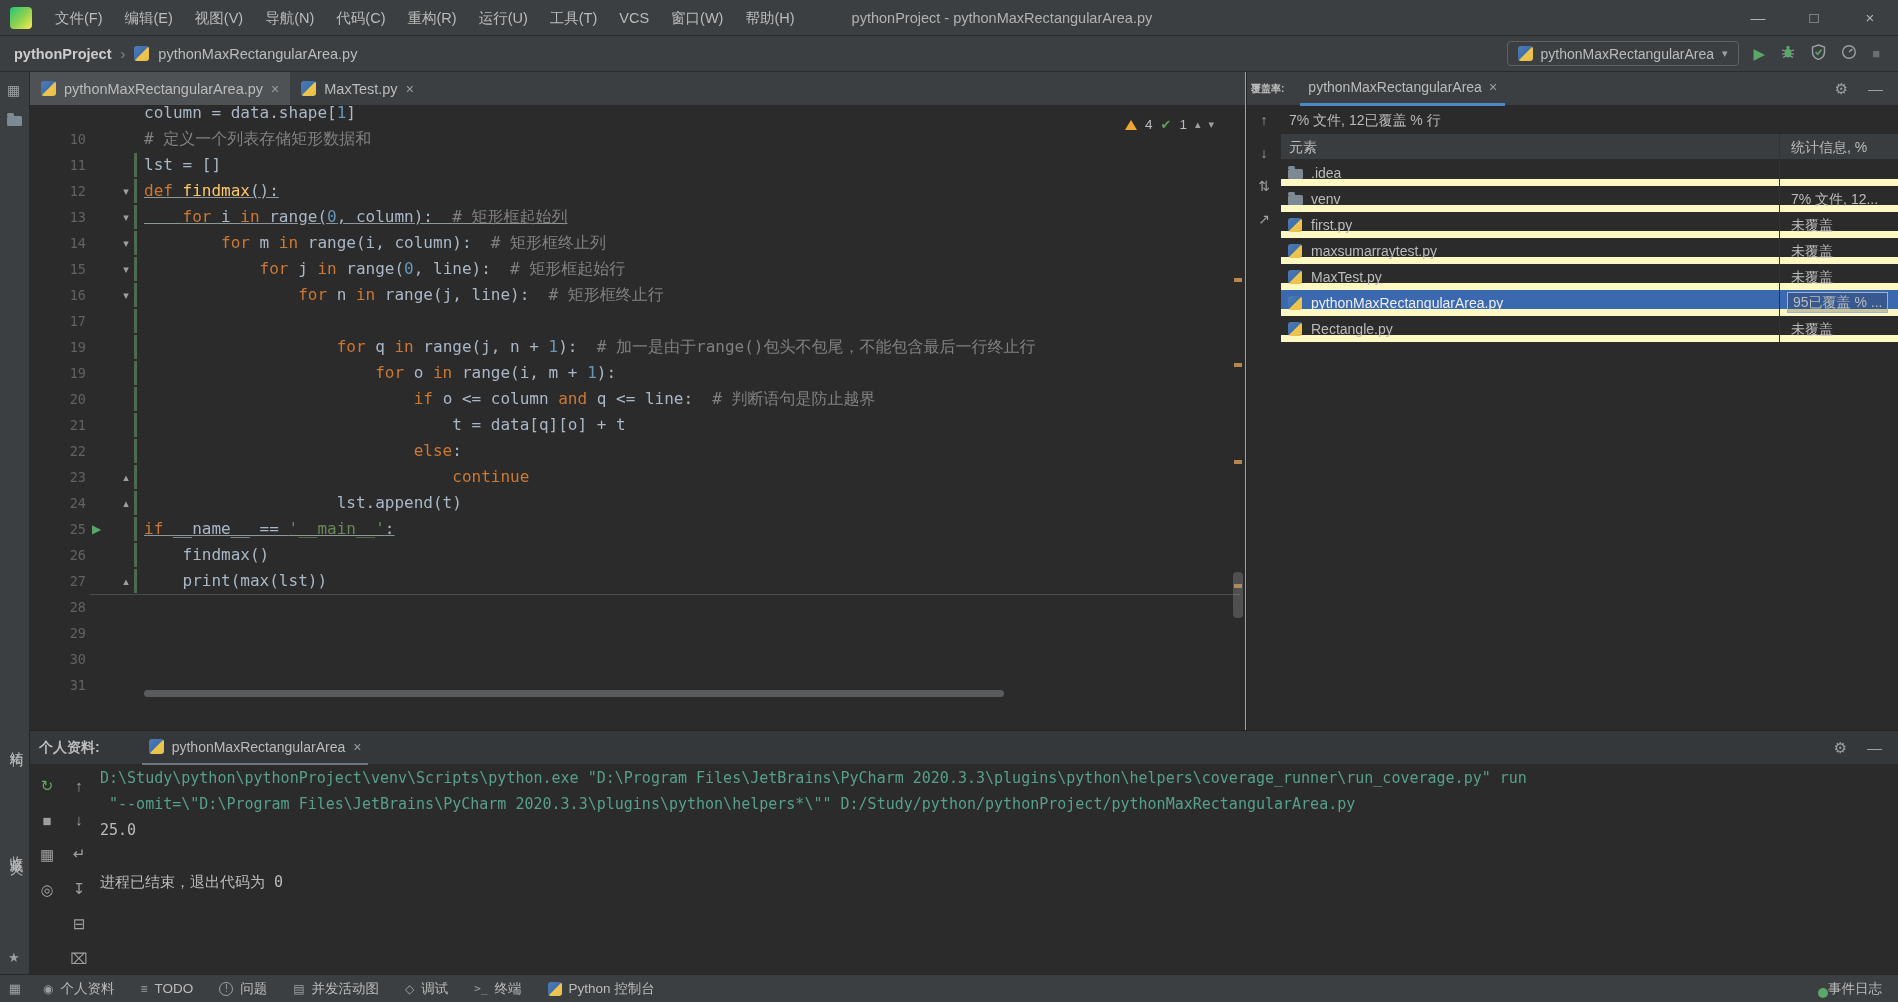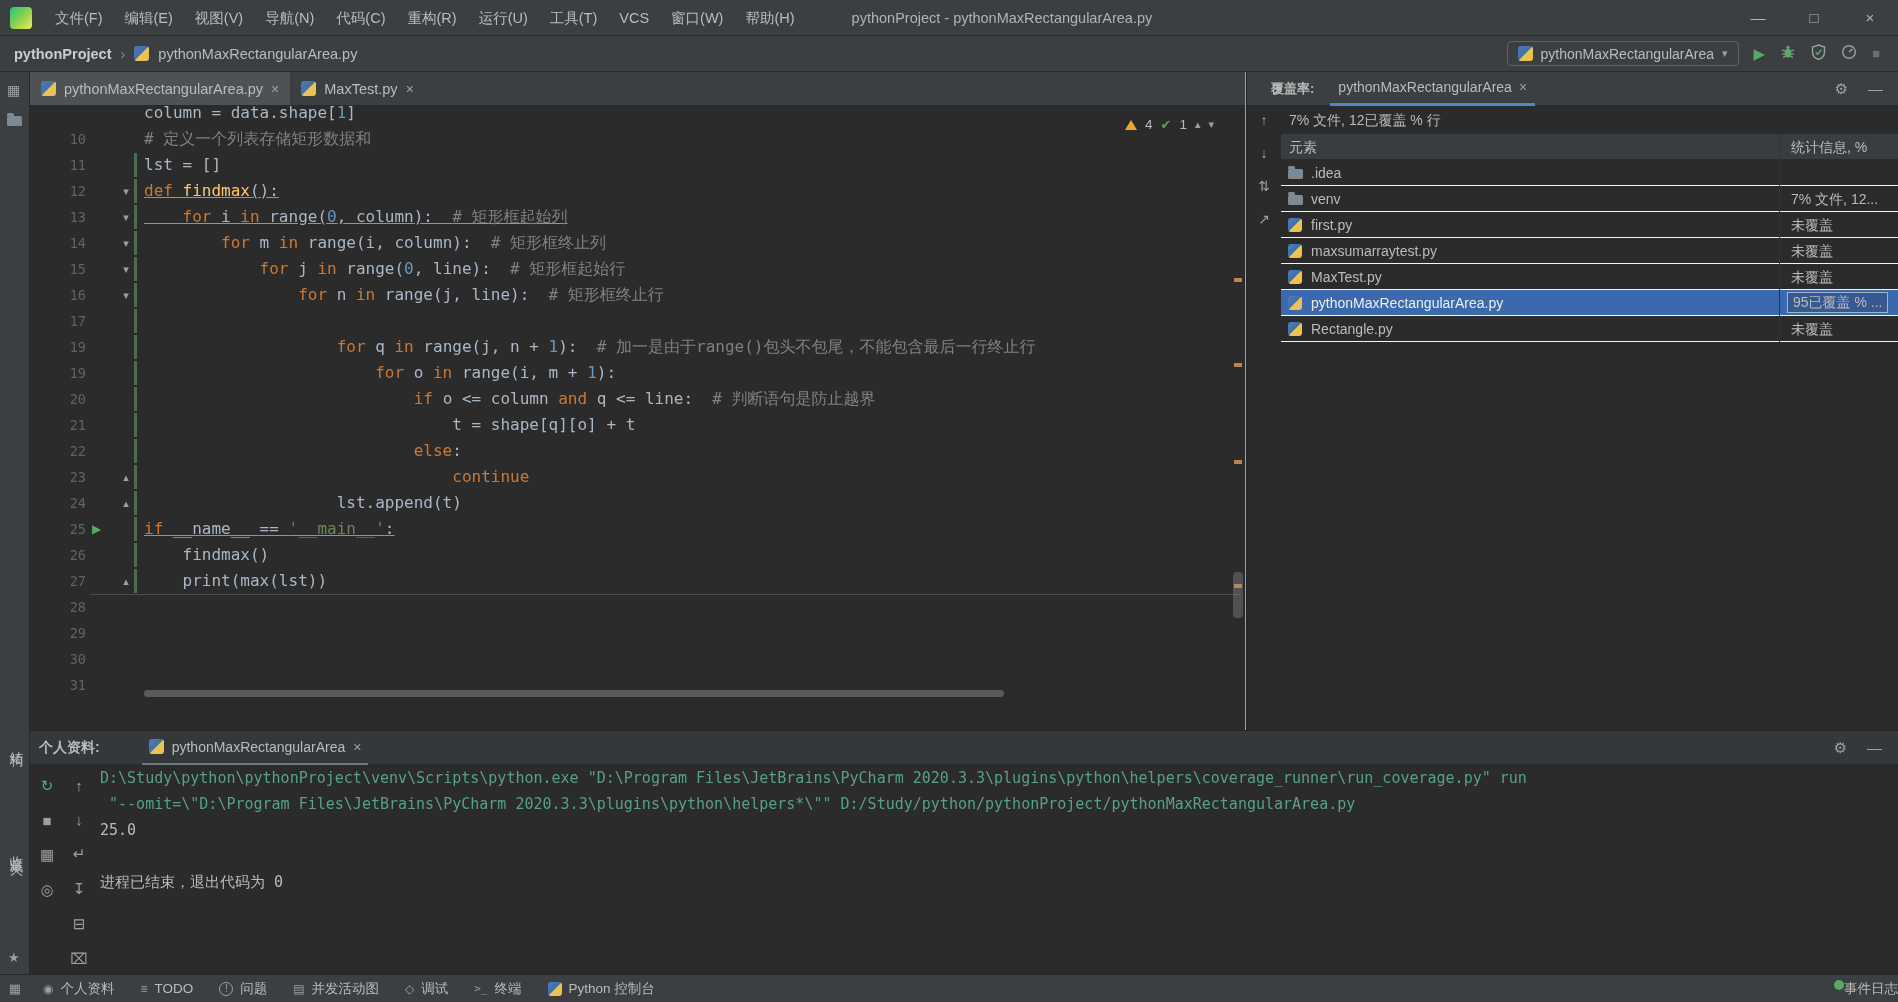--- a/index.html
+++ b/index.html
@@ -54,31 +54,31 @@
   .chk{color:#5f9e5f;font-size:13px}
   .mini-chev{color:#9da0a3;font-size:11px}
   #estripe{position:absolute;right:0;top:0;width:15px;height:624px}
   .emark{position:absolute;right:3px;width:8px;height:4px;background:var(--error-stripe-mark,#b8864b)}
   .vthumb{position:absolute;right:2px;top:466px;width:10px;height:46px;background:rgba(150,150,150,.35);border-radius:4px}
   .hthumb{position:absolute;left:114px;top:584px;width:860px;height:7px;background:#595b5d;border-radius:4px}
 
   
   #covpanel{position:absolute;left:1246px;top:72px;width:652px;height:658px;background:#2b2b2b;border-left:1px solid #232425}
   #cov-header{position:absolute;left:0;top:0;width:652px;height:34px;background:var(--chrome-bg,#3c3f41);display:flex;align-items:center;border-bottom:1px solid #2a2a2a}
-  #cov-label{font-weight:bold;padding-left:24px;font-size:13px}
+  #cov-label{font-weight:bold;padding-left:4px;font-size:10px}
   #cov-tab{display:flex;align-items:center;gap:7px;margin-left:16px;height:34px;padding:0 8px;border-bottom:3px solid var(--accent,#4a88c7);font-size:14px}
   #cov-actions{margin-left:auto;display:flex;gap:20px;padding-right:16px;color:#9da0a3;font-size:15px}
   #cov-toolbar{position:absolute;left:0;top:40px;width:34px;display:flex;flex-direction:column;align-items:center;gap:17px;color:#9da0a3;font-size:14px}
   #cov-summary{position:absolute;left:42px;top:34px;height:28px;line-height:28px;font-size:14px;color:#bbbbbb}
   #cov-table{position:absolute;left:34px;top:62px;width:618px;height:234px}
   .cov-head{position:absolute;left:0;top:0;width:618px;height:26px;background:#3a3d3f;border-bottom:1px solid #2b2b2b;font-size:14px;color:#bbbbbb}
   .cov-head .el{position:absolute;left:8px;line-height:26px}
   .cov-head .st{position:absolute;left:510px;line-height:26px}
   .cov-sep{position:absolute;left:498px;top:0;width:1px;height:208px;background:#313335}
-  .cov-row{position:absolute;left:0;width:618px;height:26px;border-bottom:1px solid #fef9c3;font-size:14px}
+  .cov-row{position:absolute;left:0;width:618px;height:26px;border-bottom:7px solid #fef9c3;font-size:14px}
   .cov-row.sel{background:var(--selection,#3b69b0)}
   .cov-row.sel .cov-name{color:#eeeeee}
   .cov-name{position:absolute;left:30px;line-height:26px;color:#bbbbbb;white-space:nowrap}
   .cov-stat{position:absolute;left:510px;line-height:26px;color:#bbbbbb;white-space:nowrap}
   .cov-stat.boxed{left:506px;top:2px;height:21px;line-height:19px;border:1px solid #9db3d3;padding:0 5px;background:rgba(43,43,43,.25)}
   .cov-row .pyicon{position:absolute;left:7px;top:6px}
   .cov-row .foldericon{position:absolute;left:7px;top:9px}
 
   
   #console{position:absolute;left:30px;top:730px;width:1868px;height:244px;background:#2b2b2b;border-top:1px solid #232425}
@@ -95,21 +95,21 @@
   .con-cmd{color:var(--console-cmd,#56a08c)}
   .con-out{color:#bbbbbb}
 
   
   #statusbar{position:absolute;left:0;top:974px;width:1898px;height:28px;background:var(--chrome-bg,#3c3f41);border-top:1px solid #282828;display:flex;align-items:center;font-size:13.5px}
   .sb-switcher{width:30px;text-align:center;color:#9da0a3;font-size:13px}
   .sb-item{display:flex;align-items:center;gap:7px;padding:0 13px;color:#bbbbbb}
   .sb-glyph{color:#9da0a3;font-size:12px}
   .sb-circle{display:inline-block;width:14px;height:14px;border:1px solid #9da0a3;border-radius:50%;font-size:10px;line-height:12px;text-align:center;color:#9da0a3}
   .sb-mono{font:11px "DejaVu Sans Mono",monospace;color:#9da0a3}
-  .sb-right{margin-left:auto;display:flex;align-items:flex-start;padding-right:0}
+  .sb-right{margin-left:auto;display:flex;align-items:flex-end;padding-right:16px}
   .sb-dot{width:10px;height:10px;border-radius:50%;background:var(--run-green,#59a869)}
 
   
   .pyicon{display:inline-block;width:15px;height:15px;border-radius:3px;background:linear-gradient(135deg,#4e7cb5 0%,#3f6fae 48%,#eec64e 52%,#e8bf4a 100%);flex:none}
   .pyicon.sm{width:14px;height:14px}
   .foldericon{position:relative;display:inline-block;width:15px;height:10px;background:#7d8a93;border-radius:1.5px;flex:none}
   .foldericon::before{content:"";position:absolute;top:-3px;left:0;width:7px;height:3px;background:#7d8a93;border-radius:1.5px 1.5px 0 0}
 </style>
 </head>
 <body>
@@ -259,21 +259,21 @@
           <span class="txt"><span class="tk-d">                        </span><span class="tk-k">for </span><span class="tk-d">o </span><span class="tk-k">in </span><span class="tk-d">range(i, m + </span><span class="tk-n">1</span><span class="tk-d">):</span></span>
         </div>
         <div class="line" style="top: 280px;">
           <span class="ln">20</span>
           <span class="cov-g"></span>
           <span class="txt"><span class="tk-d">                            </span><span class="tk-k">if </span><span class="tk-d">o &lt;= column </span><span class="tk-k">and </span><span class="tk-d">q &lt;= line:  </span><span class="tk-c"># 判断语句是防止越界</span></span>
         </div>
         <div class="line" style="top: 306px;">
           <span class="ln">21</span>
           <span class="cov-g"></span>
-          <span class="txt"><span class="tk-d">                                t = shape[q][o] + t</span></span>
+          <span class="txt"><span class="tk-d">                                t = data[q][o] + t</span></span>
         </div>
         <div class="line" style="top: 332px;">
           <span class="ln">22</span>
           <span class="cov-g"></span>
           <span class="txt"><span class="tk-d">                            </span><span class="tk-k">else</span><span class="tk-d">:</span></span>
         </div>
         <div class="line" style="top: 358px;">
           <span class="ln">23</span>
           <span class="cov-g"></span>
           <span class="fold">▴</span>

